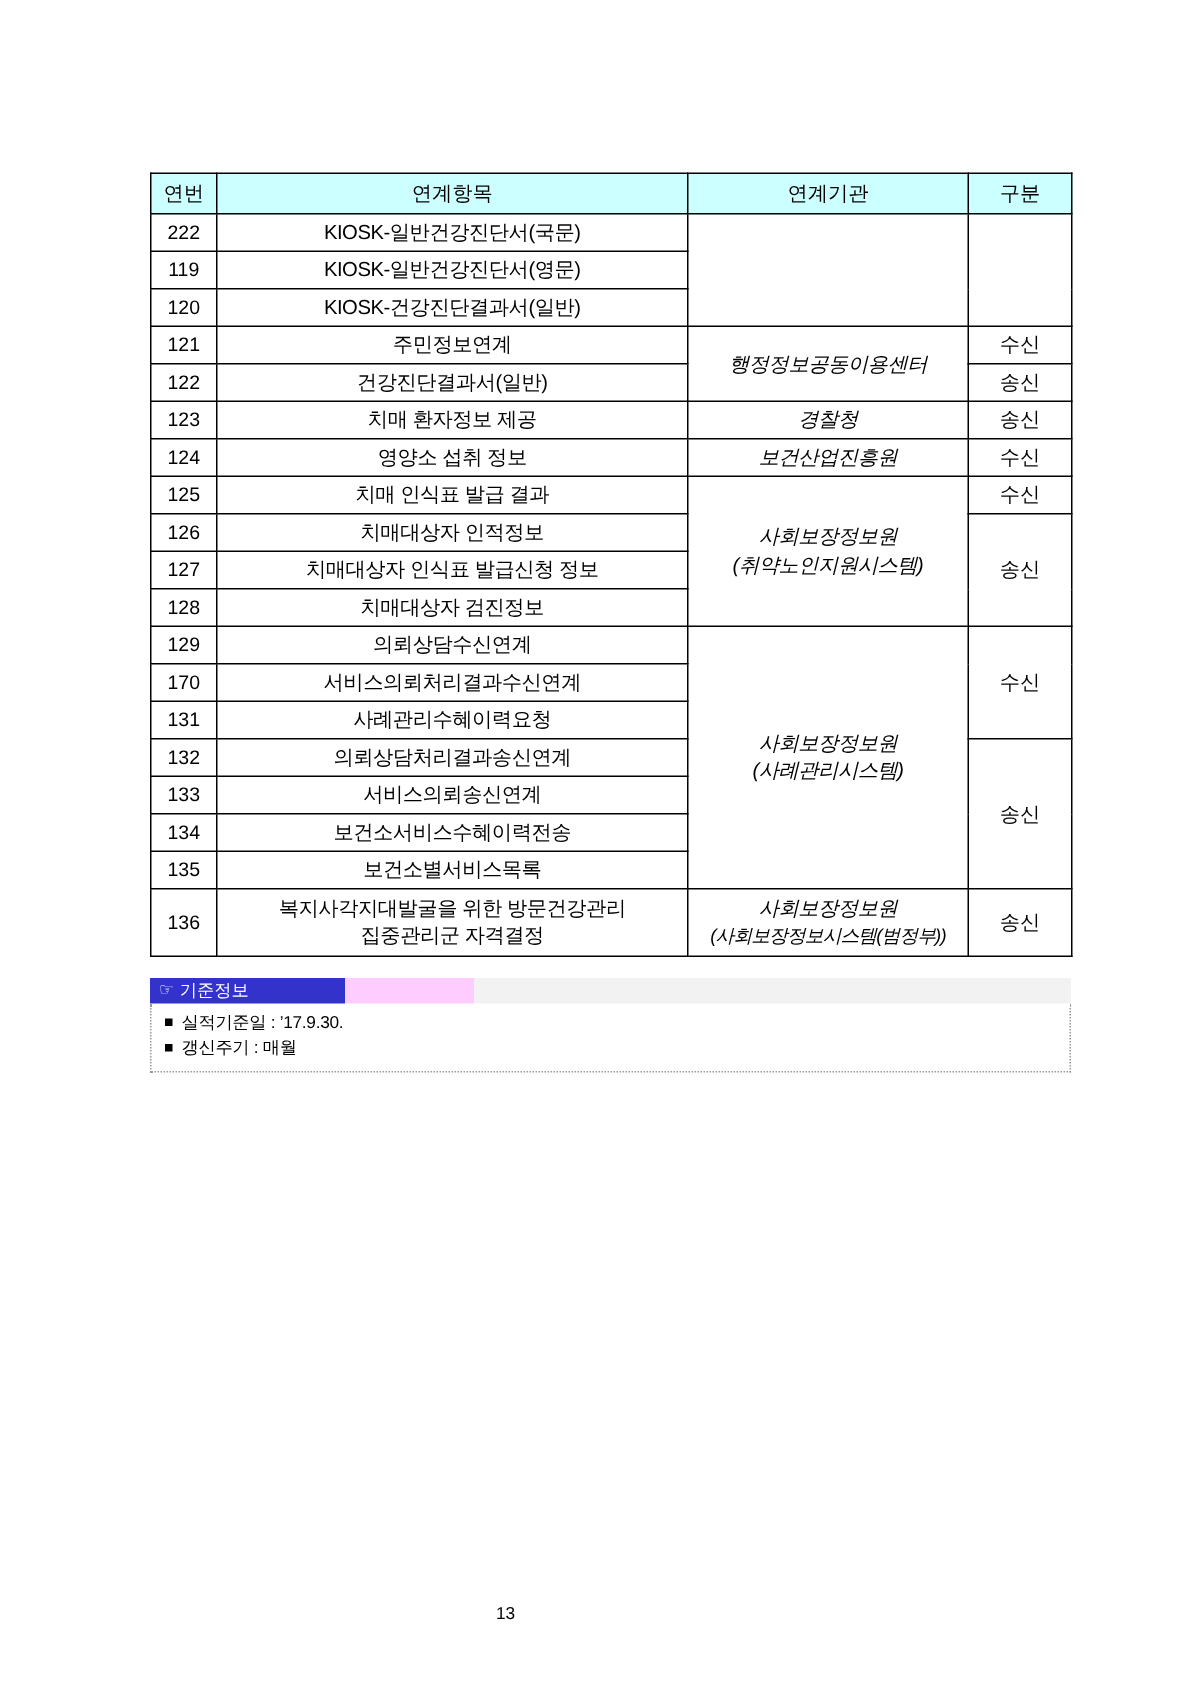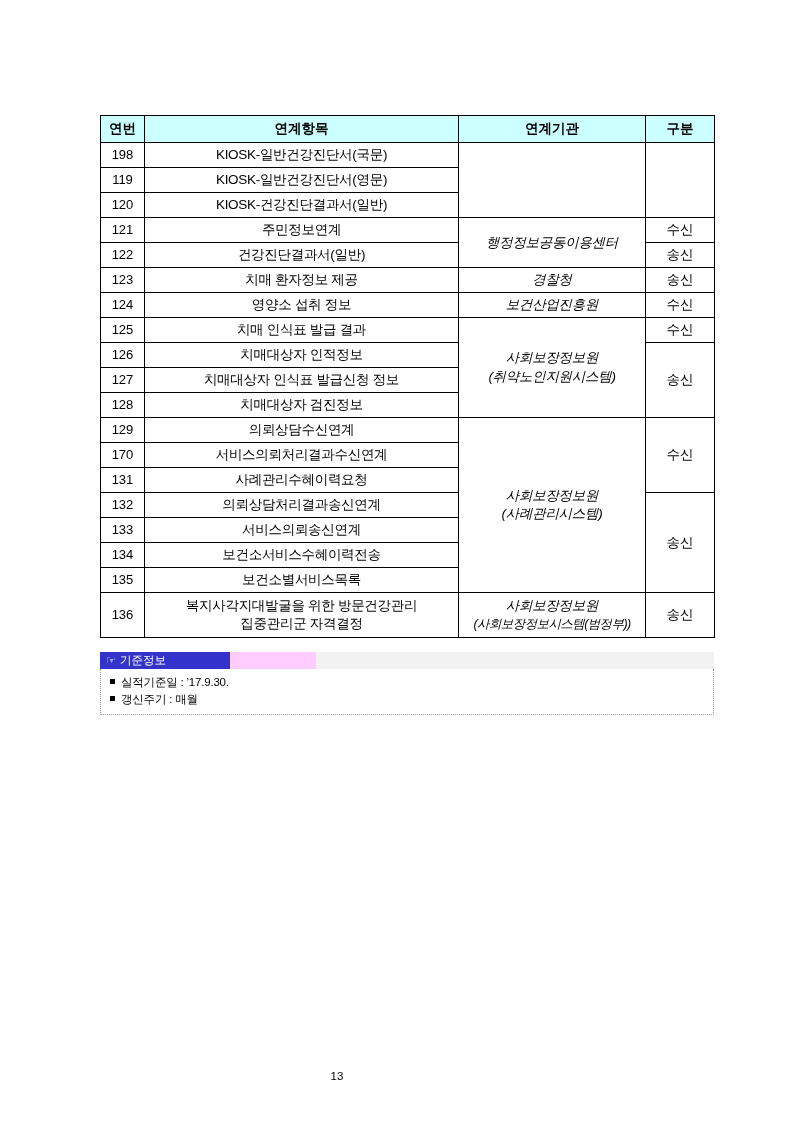--- a/index.html
+++ b/index.html
@@ -41,21 +41,21 @@
   table.link-table td {
     border: 1px solid #000000;
     padding: 0;
     vertical-align: middle;
     height: 24px;
     line-height: 1.15;
   }
   table.link-table thead th {
     background: #ccffff;
     text-align: center;
-    font-weight: bold;
+    font-weight: normal;
     font-size: 13.5px;
     height: 26px;
   }
   td.no {
     text-align: center;
     font-size: 13px;
   }
   td.item {
     text-align: center;
     padding-left: 6px;
@@ -166,21 +166,21 @@
         <tr>
           <th>연번</th>
           <th>연계항목</th>
           <th>연계기관</th>
           <th>구분</th>
         </tr>
       </thead>
       <tbody>
 
         <tr>
-          <td class="no">198</td>
+          <td class="no">222</td>
           <td class="item">KIOSK-일반건강진단서(국문)</td>
           <td class="org" rowspan="3"></td>
           <td class="type" rowspan="3"></td>
         </tr>
 
         <tr>
           <td class="no">119</td>
           <td class="item">KIOSK-일반건강진단서(영문)</td>
         </tr>
 

